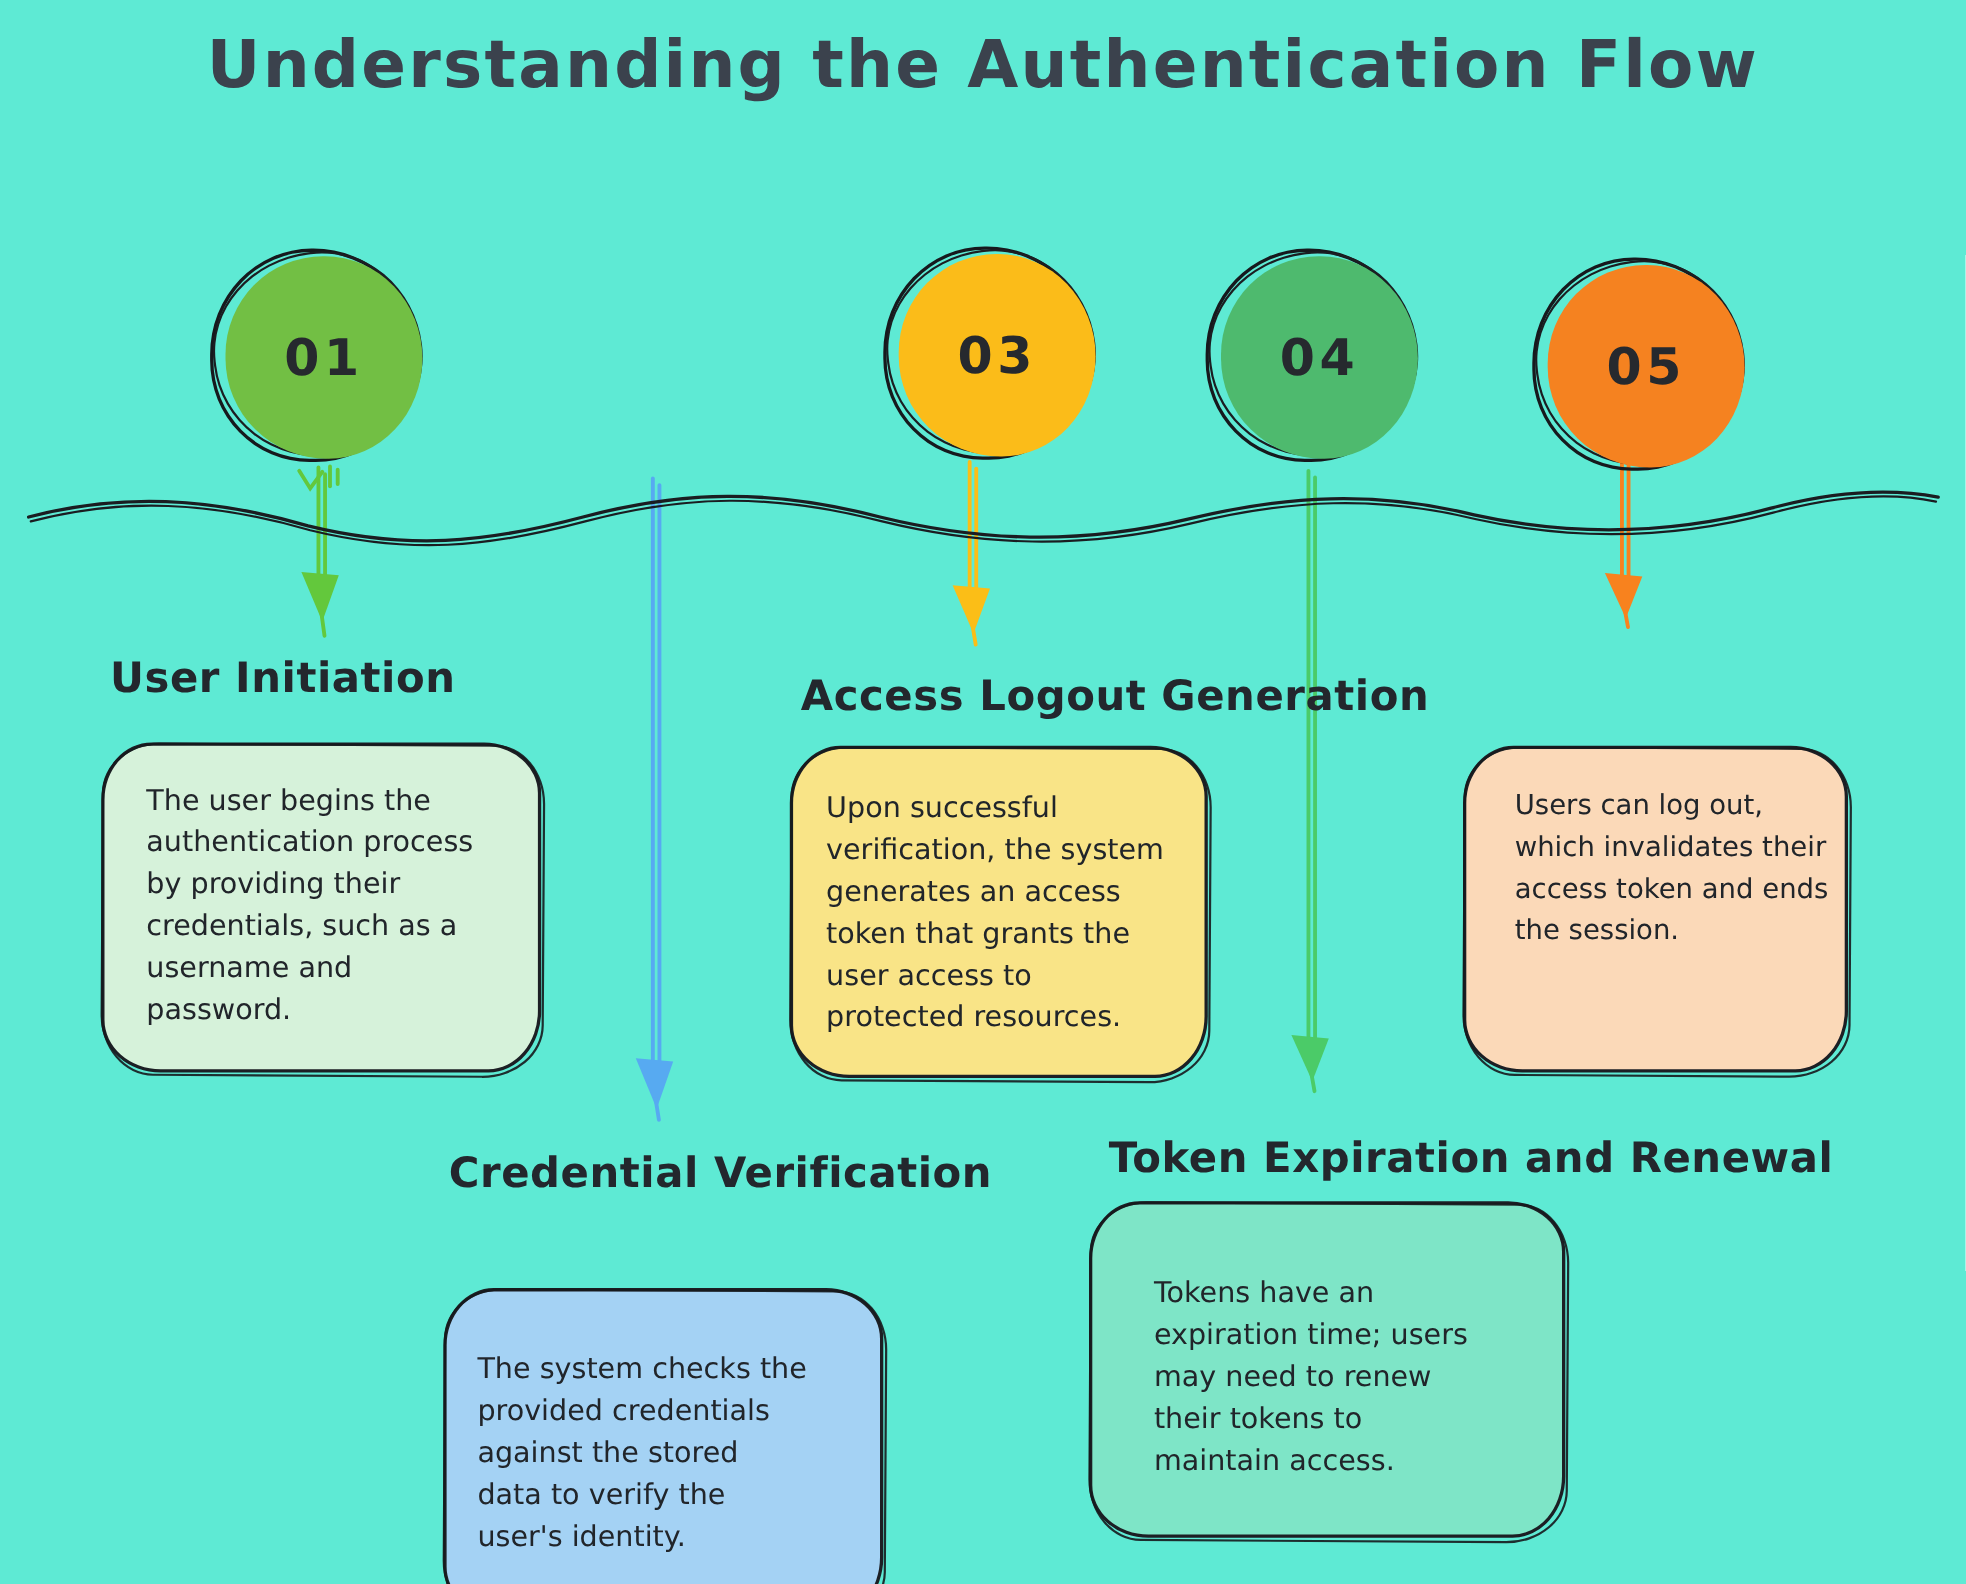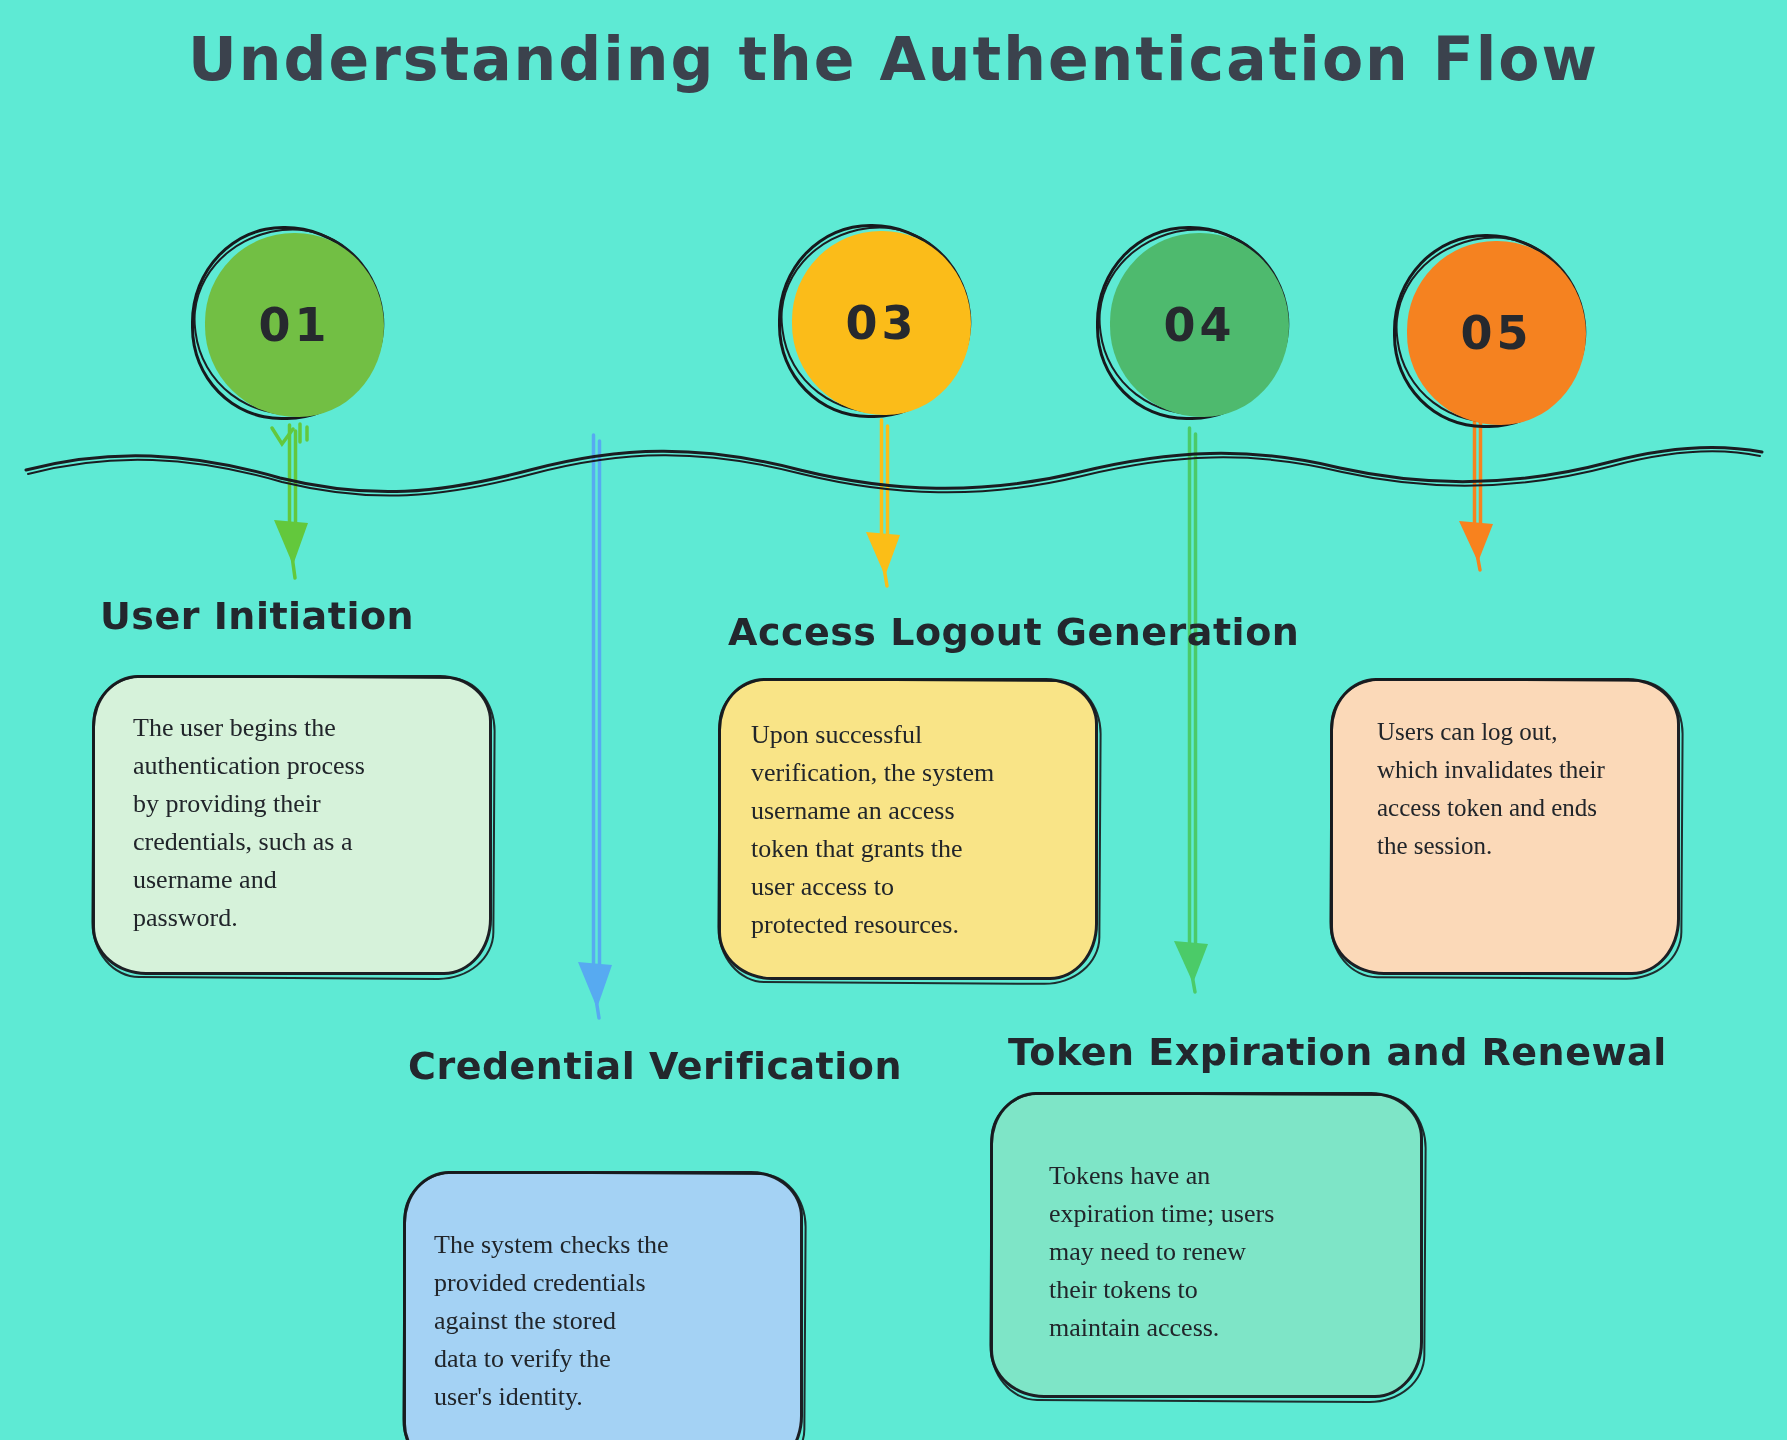--- a/index.html
+++ b/index.html
@@ -61,21 +61,20 @@
     color:#23272d;
     white-space:nowrap;
   }
   
   .card{
     position:absolute;z-index:2;
     box-sizing:border-box;
     background:var(--f,#eee);
     border:3px solid #1c1f24;
     border-radius:46px 52px 48px 54px / 52px 46px 56px 48px;
-    font-family:Liberation Serif, serif;
   }
   .card::before{
     content:"";
     position:absolute;
     inset:-2px -6px -7px -3px;
     border:2px solid rgba(22,25,29,.9);
     border-radius:52px 46px 56px 48px / 46px 54px 48px 56px;
     transform:rotate(.35deg);
     pointer-events:none;
   }
@@ -149,21 +148,21 @@
     </g>
   </svg>
 
   <div class="circle" style="left: 191px; top: 226px; --c: #72bf44;">
     <i class="ring r1"></i>
     <i class="ring r2"></i>
     <span class="fill">
       <b class="num">01</b>
     </span>
   </div>
-  <div class="circle" style="left: 778px; top: 224px; --c: #fbbc19;">
+  <div class="circle" style="left: 803px; top: 224px; --c: #fbbc19;">
     <i class="ring r1"></i>
     <i class="ring r2"></i>
     <span class="fill">
       <b class="num">03</b>
     </span>
   </div>
   <div class="circle" style="left: 1096px; top: 226px; --c: #4eba6e;">
     <i class="ring r1"></i>
     <i class="ring r2"></i>
     <span class="fill">
@@ -194,21 +193,21 @@
   <div class="card" id="card-2" style="left: 403px; top: 1171px; width: 400px; height: 301px; --f: #a4d2f4;">
     <p class="desc">The system checks the
 provided credentials
 against the stored
 data to verify the
 user's identity.</p>
   </div>
   <div class="card" id="card-3" style="left: 718px; top: 678px; width: 380px; height: 302px; --f: #f9e487;">
     <p class="desc">Upon successful
 verification, the system
-username an access
+generates an access
 token that grants the
 user access to
 protected resources.</p>
   </div>
   <div class="card" id="card-4" style="left: 990px; top: 1092px; width: 433px; height: 306px; --f: #7ee5c7;">
     <p class="desc">Tokens have an
 expiration time; users
 may need to renew
 their tokens to
 maintain access.</p>

